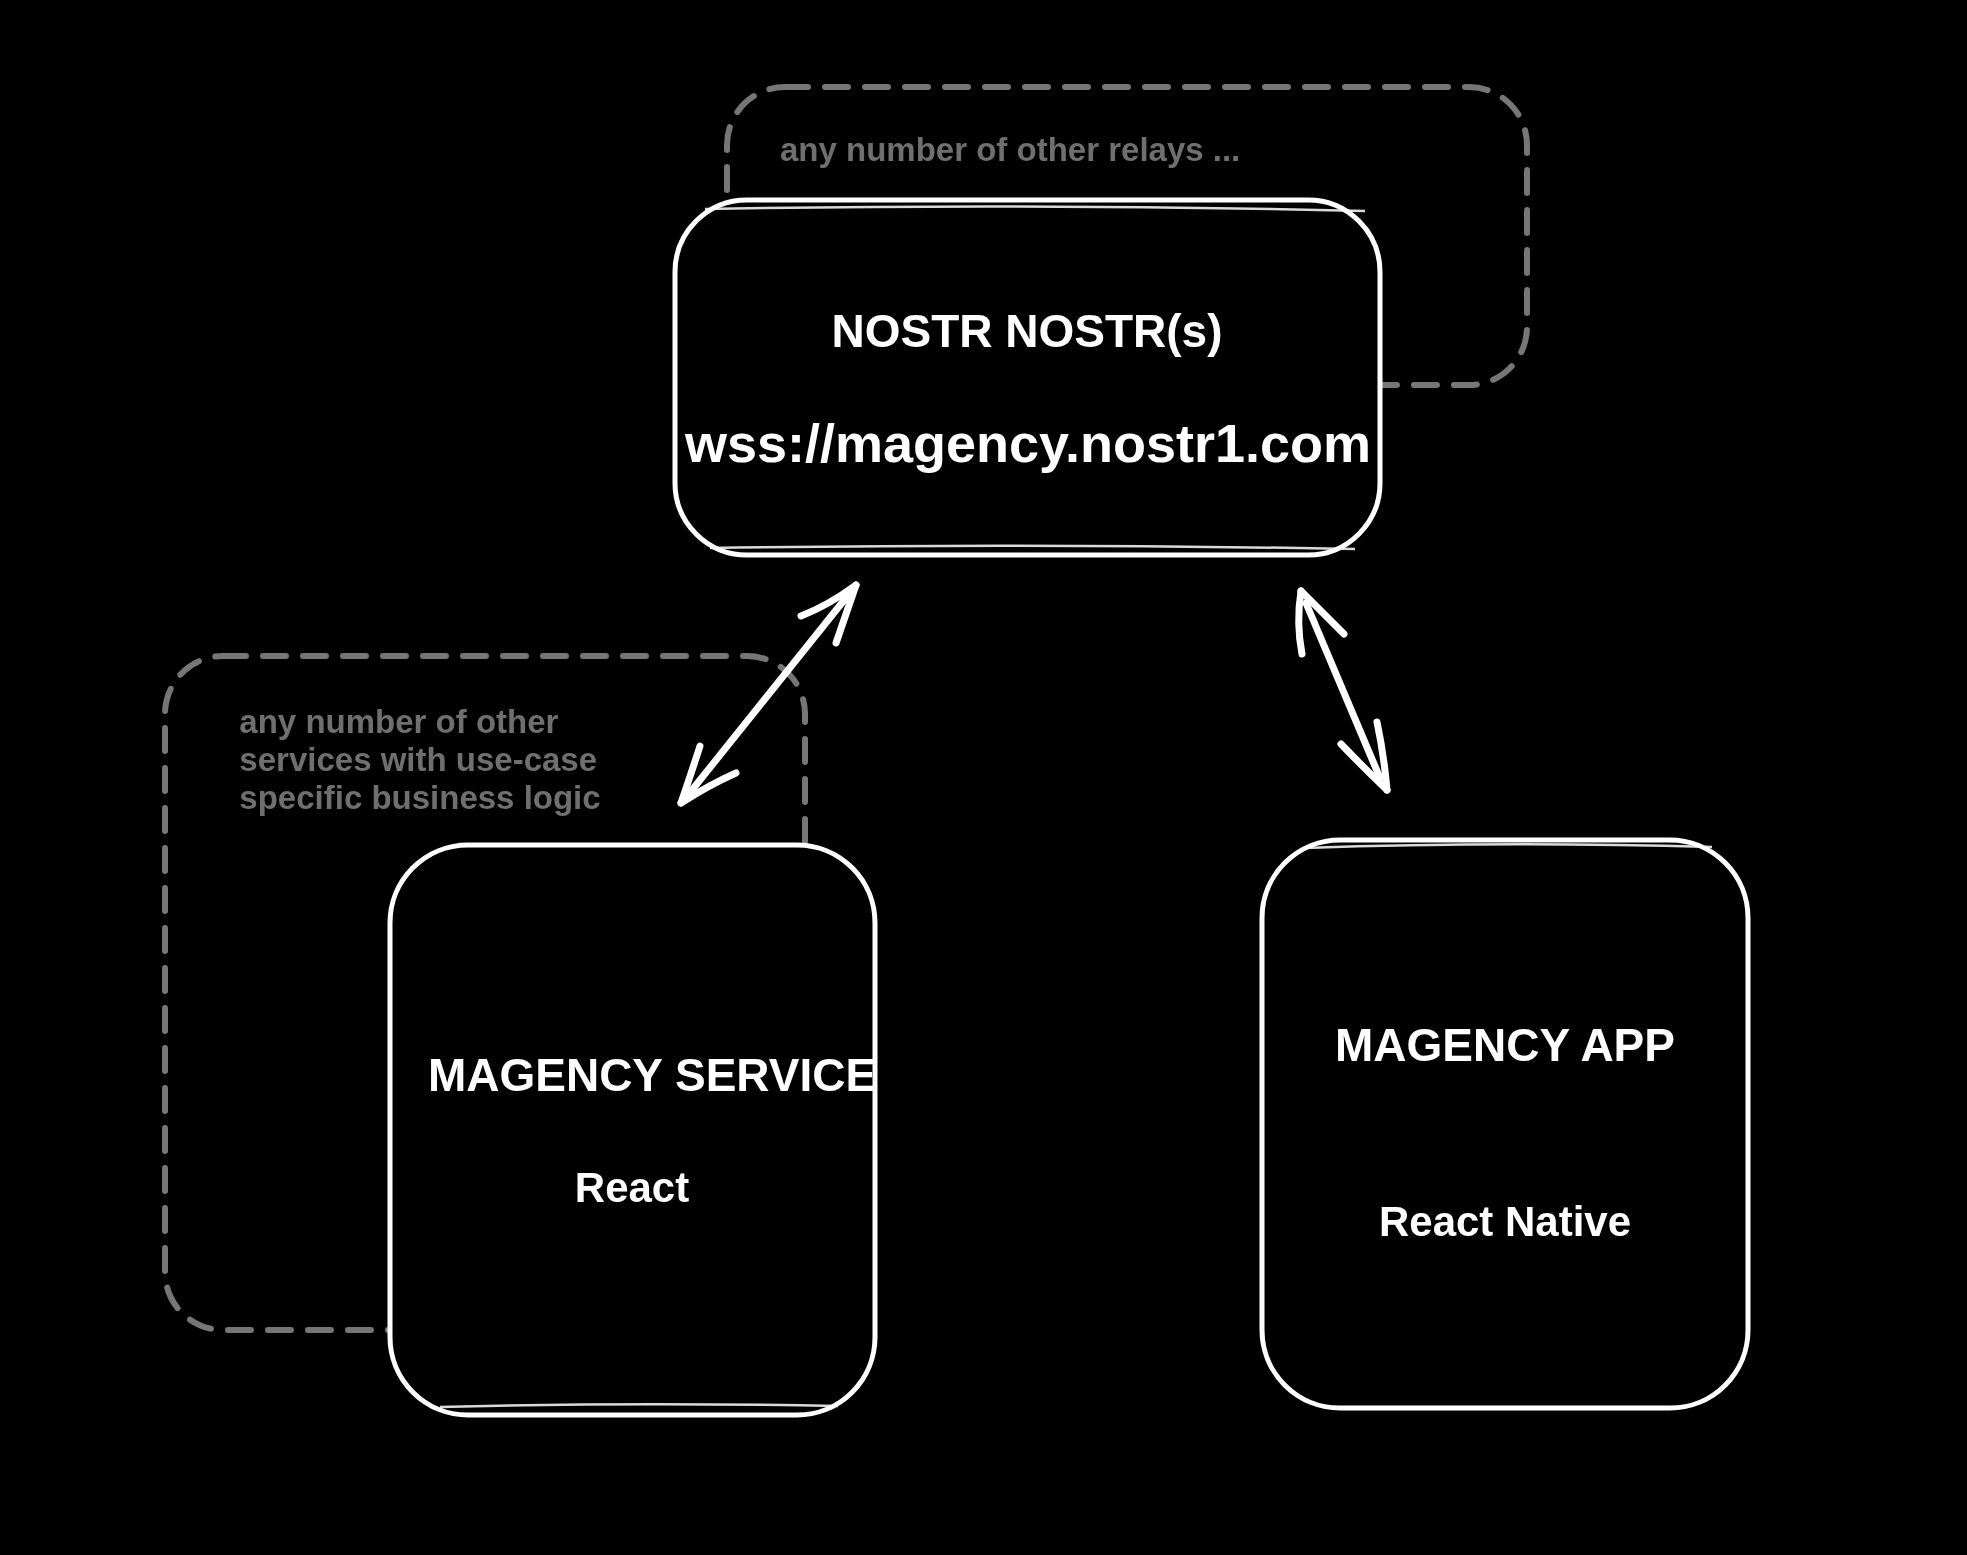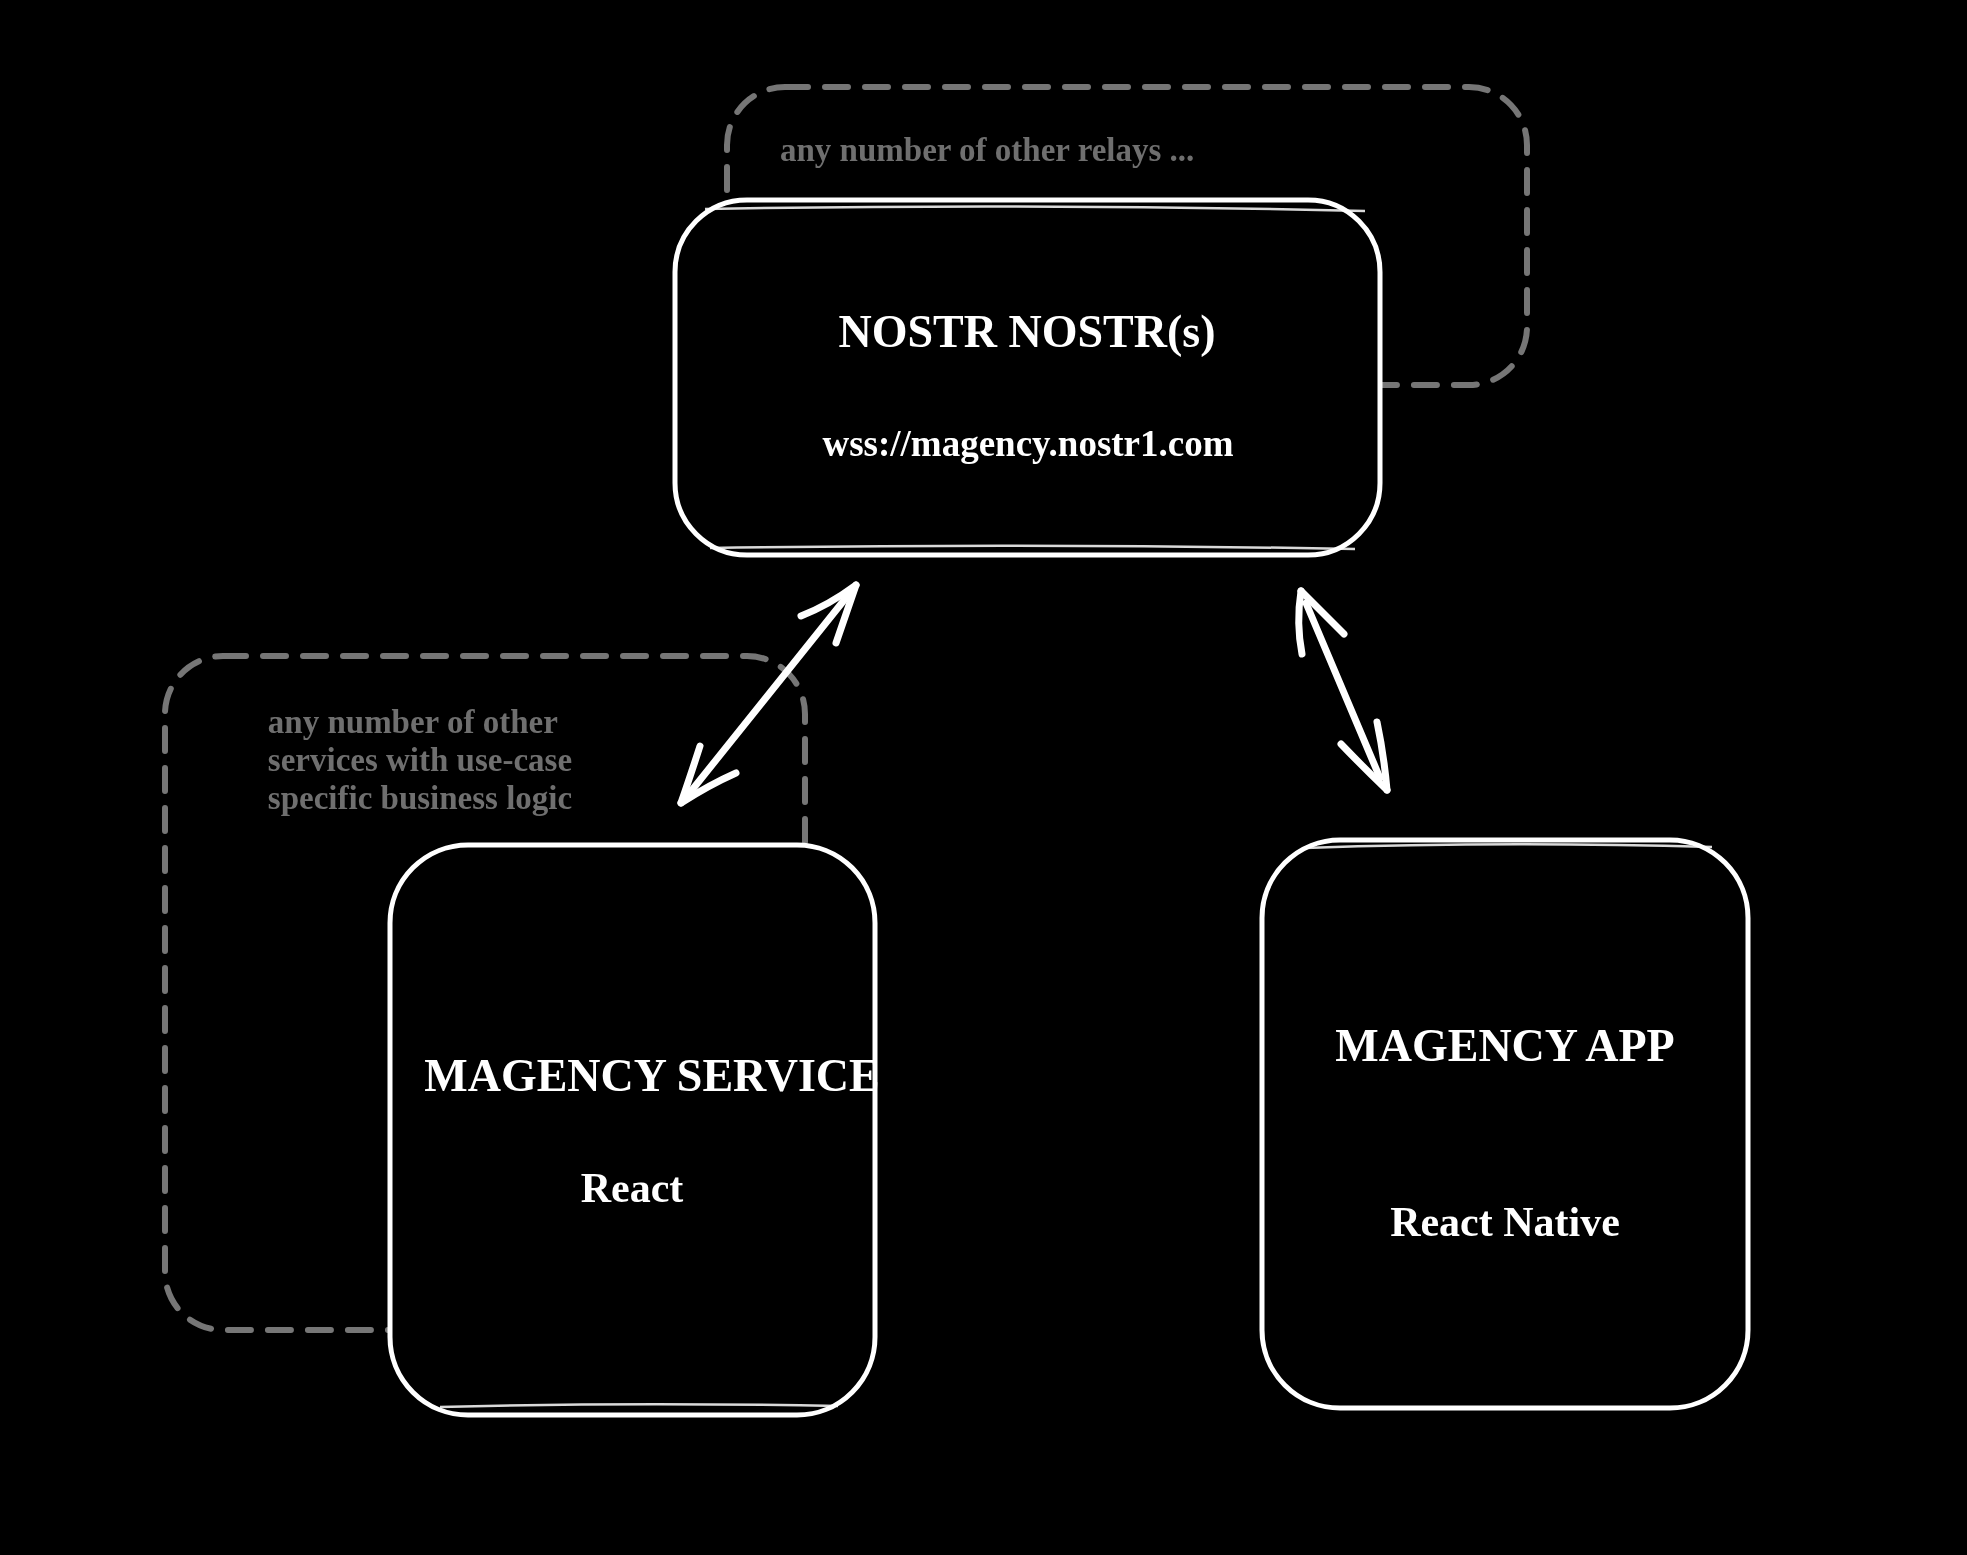--- a/index.html
+++ b/index.html
@@ -6,21 +6,21 @@
     margin: 0;
     padding: 0;
     background: #000000;
   }
   .stage {
     position: relative;
     width: 1967px;
     height: 1555px;
     background: #000000;
     overflow: hidden;
-    font-family: Liberation Serif, serif;
+    font-family: Liberation Sans, sans-serif;
   }
   .stage svg {
     position: absolute;
     inset: 0;
   }
   .shape-solid {
     fill: #000000;
     stroke: #ffffff;
     stroke-width: 5;
   }
@@ -68,21 +68,21 @@
     line-height: 38px;
     text-align: left;
   }
   .box-title {
     font-size: 46px;
   }
   .box-sub {
     font-size: 42px;
   }
   .box-sub-url {
-    font-size: 37px;
+    font-size: 54px;
   }
 </style>
 </head>
 <body>
 
 <div class="stage">
 
   <svg width="1967" height="1555" viewBox="0 0 1967 1555">
 
     <rect x="727" y="87" width="800" height="298" rx="58" class="shape-dashed"></rect>

